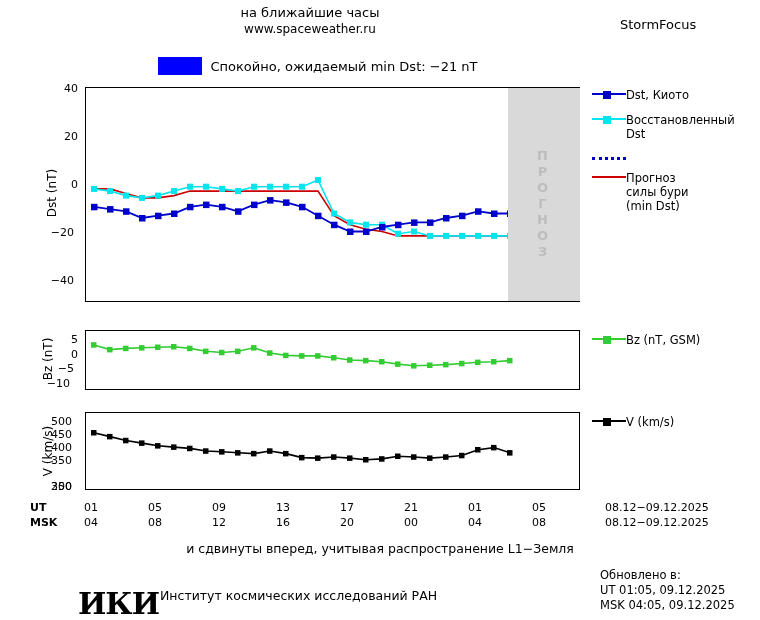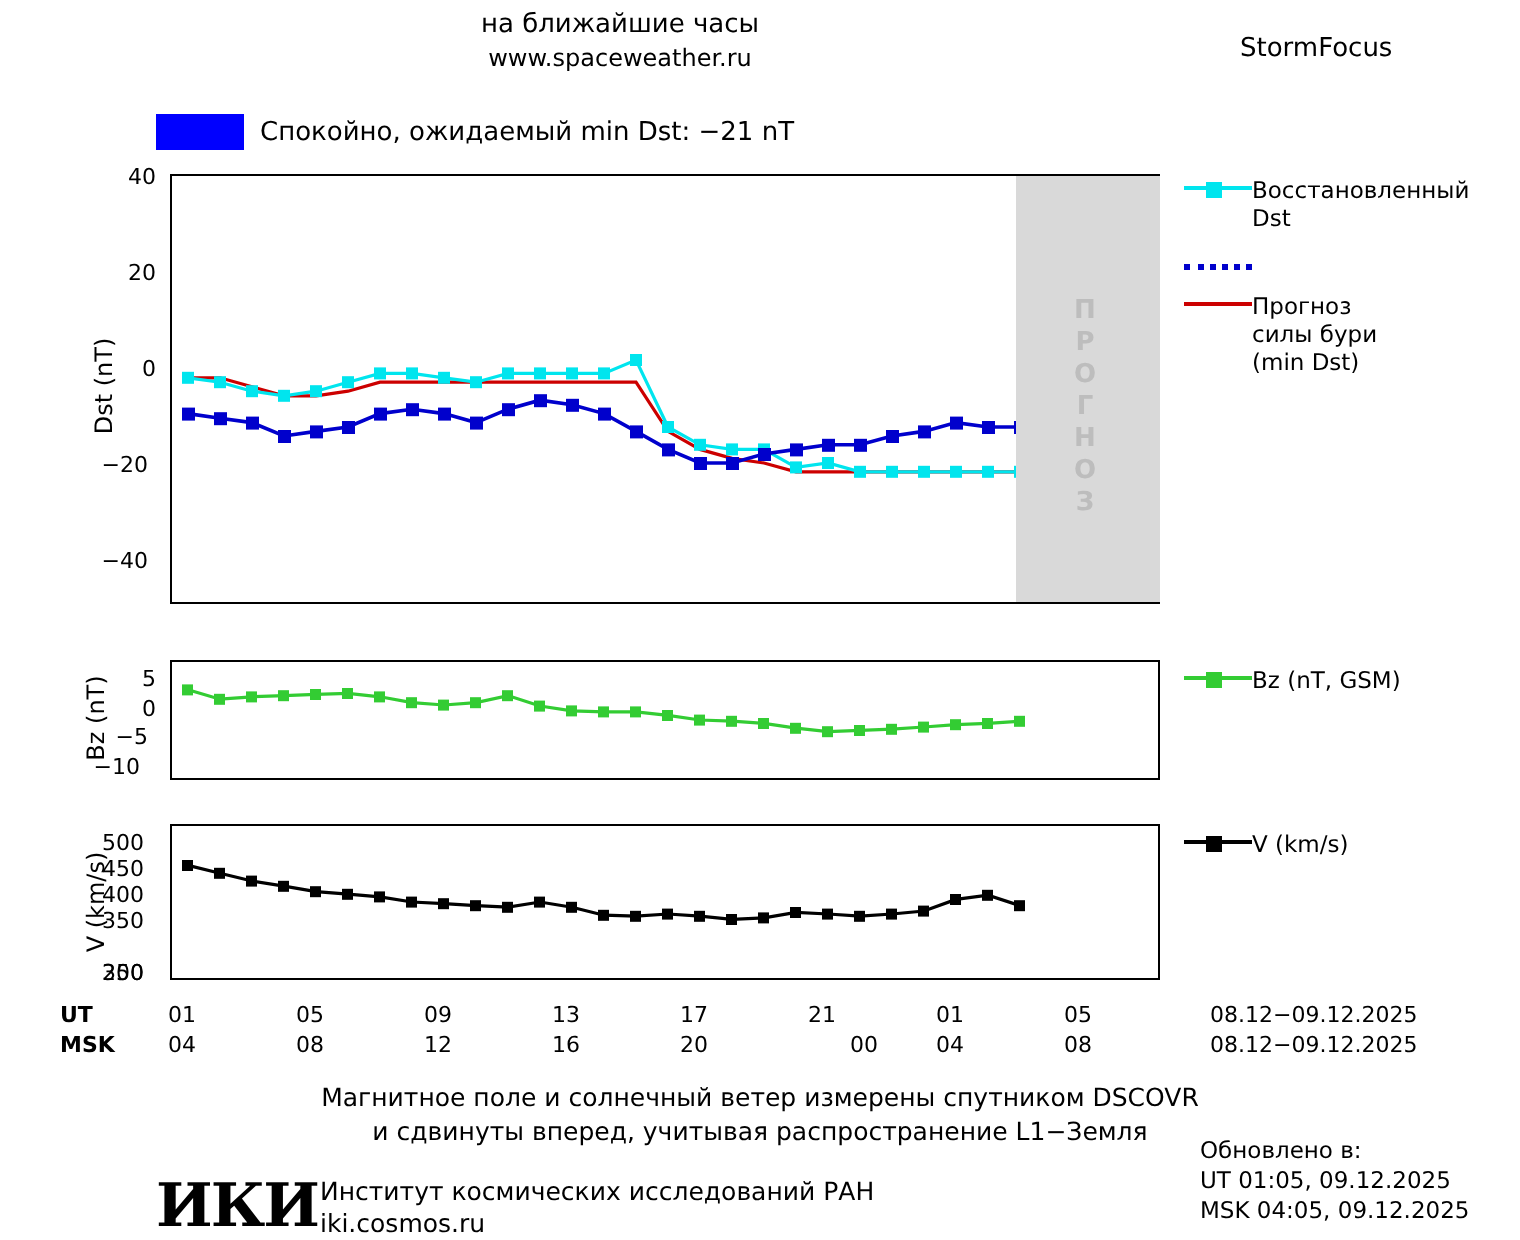--- a/index.html
+++ b/index.html
@@ -17,21 +17,21 @@
     font-size:13px;line-height:17px;
   }
   .title-sub{font-size:12px;}
   .stormfocus{
     left:620px;top:4px;width:140px;text-align:left;
     font-size:13px;
     margin-top:13px;
   }
   .legend-top{
     left:78px;top:55px;width:480px;height:22px;
-    display:flex;align-items:center;
+    display:flex;align-items:center;justify-content:center;
   }
   .legend-swatch{
     width:44px;height:18px;background:#0000ff;display:inline-block;
   }
   .legend-top-label{
     font-size:13px;margin-left:8px;
   }
   
   .frame{
     border:1px solid #000;
@@ -192,20 +192,28 @@
   </svg>
 </div>
 <div class="abs ylabel" style="left:12px;top:186px;width:80px;">Dst (nT)</div>
 <div class="abs ytick" style="left:44px;top:82px;">40</div>
 <div class="abs ytick" style="left:44px;top:130px;">20</div>
 <div class="abs ytick" style="left:44px;top:178px;">0</div>
 <div class="abs ytick" style="left:40px;top:226px;">−20</div>
 <div class="abs ytick" style="left:40px;top:274px;">−40</div>
 
 <div class="abs legend-right">
+  <div class="lg-row">
+    <span class="lg-key">
+      <span class="lg-line" style="border-color:#0000cc;">
+          <span class="lg-sq" style="background:#0000cc;"></span>
+        </span>
+    </span>
+    <span class="lg-txt">Dst, Киото</span>
+  </div>
   <div class="lg-row">
     <span class="lg-key">
       <span class="lg-line" style="border-color:#00e5ee;">
           <span class="lg-sq" style="background:#00e5ee;"></span>
         </span>
     </span>
     <span class="lg-txt">
       <span>Восстановленный</span><br>
       <span>Dst</span>
     </span>
@@ -344,35 +352,33 @@
     <span class="xtick" style="left:496px;top:0;">05</span>
     <span class="axis-date">08.12−09.12.2025</span>
   </div>
   <div class="axis-row">
     <span class="axis-name">MSK</span>
     <span class="xtick" style="left:48px;top:0;">04</span>
     <span class="xtick" style="left:112px;top:0;">08</span>
     <span class="xtick" style="left:176px;top:0;">12</span>
     <span class="xtick" style="left:240px;top:0;">16</span>
     <span class="xtick" style="left:304px;top:0;">20</span>
-    <span class="xtick" style="left:368px;top:0;margin-left:21px;">00</span>
+    <span class="xtick" style="left:368px;top:0;">00</span>
     <span class="xtick" style="left:432px;top:0;">04</span>
     <span class="xtick" style="left:496px;top:0;">08</span>
     <span class="axis-date">08.12−09.12.2025</span>
   </div>
 </div>
 
 <div class="abs note">
-  <div>Магнитное поле и солнечный ветер измерены спутником DSCOVR</div>
   <div>и сдвинуты вперед, учитывая распространение L1−Земля</div>
 </div>
 
 <div class="abs iki-logo">ИКИ</div>
 <div class="abs iki-text">
   <div>Институт космических исследований РАН</div>
-  <div>iki.cosmos.ru</div>
 </div>
 
 <div class="abs updated">
   <div>Обновлено в:</div>
   <div>UT   01:05, 09.12.2025</div>
   <div>MSK 04:05, 09.12.2025</div>
 </div>
 
 </body></html>

